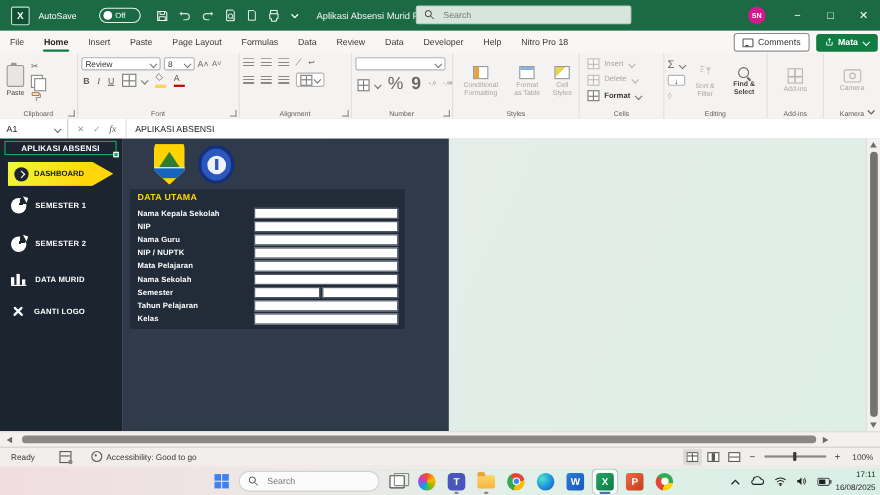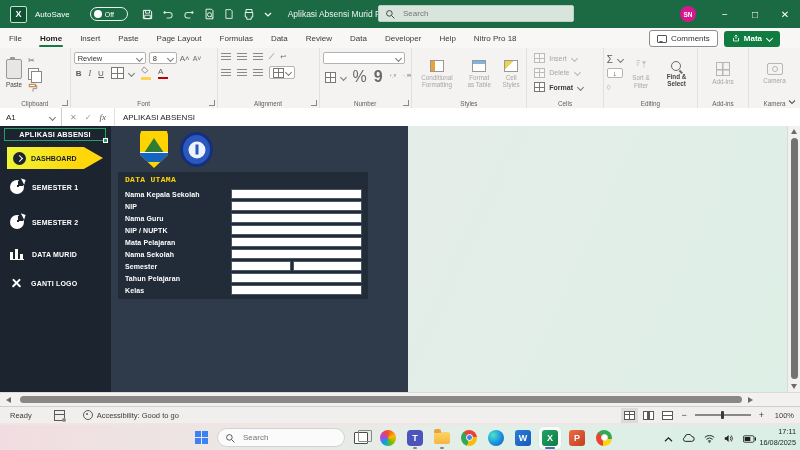--- a/index.html
+++ b/index.html
@@ -21,21 +21,21 @@
   .tb-search input{border:none;background:transparent;outline:none;font-size:8px;color:#2d2d2d;width:150px;font-family:"Liberation Sans",sans-serif;}
   .tb-right{position:absolute;right:0;top:0;height:28px;display:flex;align-items:center;}
   .avatar{width:16px;height:16px;border-radius:50%;background:#d6188f;color:#fff;font-size:6.5px;font-weight:700;
     display:flex;align-items:center;justify-content:center;margin-right:14px;}
   .winbtn{width:30px;height:28px;display:flex;align-items:center;justify-content:center;font-size:10px;color:#fff;}
   
   .tabrow{position:absolute;left:0;top:28px;width:800px;height:20px;background:#f9f7f6;display:flex;align-items:center;}
   .tab{font-size:8px;color:#3b3a39;padding:0 9px;height:100%;display:flex;align-items:center;position:relative;white-space:nowrap;}
   .tab.active{font-weight:700;color:#1e1d1c;}
   .tab.active::after{content:"";position:absolute;left:8px;right:8px;bottom:1px;height:2px;background:#107c41;border-radius:1px;}
-  .tabrow-right{position:absolute;right:20px;top:30px;display:flex;gap:6px;align-items:center;}
+  .tabrow-right{position:absolute;right:2px;top:30px;display:flex;gap:6px;align-items:center;}
   .comments-btn{display:flex;align-items:center;gap:4px;border:1px solid #8f8d8b;border-radius:3px;height:15px;padding:0 7px;
     font-size:8px;color:#333;background:#fff;}
   .share-btn{display:flex;align-items:center;gap:4px;border-radius:3px;height:16px;padding:0 8px;font-size:8px;color:#fff;
     background:#107c41;font-weight:700;}
   .bubble{width:8px;height:6px;border:1px solid #555;border-radius:1px;position:relative;}
   .bubble::after{content:"";position:absolute;left:1px;bottom:-3px;border:2px solid transparent;border-top-color:#555;}
   
   .ribbon{position:absolute;left:0;top:48px;width:800px;height:60px;background:#f5f3f1;border-bottom:1px solid #d6d4d2;display:flex;}
   .rgroup{position:relative;height:100%;border-right:1px solid #e2e0de;box-sizing:border-box;padding:4px 3px 12px;}
   .rlabel{position:absolute;left:0;right:0;bottom:1px;text-align:center;font-size:6.3px;color:#605e5c;}
@@ -106,21 +106,21 @@
   .logo-shield{position:absolute;left:29px;top:5px;width:28px;height:37px;background:#ffd400;
     clip-path:polygon(4% 0,96% 0,100% 10%,100% 64%,50% 100%,0 64%,0 10%);}
   .logo-shield::before{content:"";position:absolute;left:50%;top:7px;transform:translateX(-50%);width:0;height:0;
     border-left:10px solid transparent;border-right:10px solid transparent;border-bottom:15px solid #2e7d32;}
   .logo-shield::after{content:"";position:absolute;left:0;right:0;bottom:6px;height:9px;background:#1565c0;border-top:1.5px solid #fff;}
   .logo-circle{position:absolute;left:69px;top:6px;width:33px;height:35px;border-radius:50%;
     background:#2b57c0;border:3px solid #15307a;box-sizing:border-box;position:absolute;}
   .logo-circle::before{content:"";position:absolute;left:50%;top:52%;transform:translate(-50%,-50%);width:17px;height:17px;border-radius:50%;background:#eef2fb;}
   .logo-circle::after{content:"";position:absolute;left:50%;top:52%;transform:translate(-50%,-55%);width:3px;height:10px;background:#2b57c0;}
   .panel{position:absolute;left:7px;top:46px;width:250px;height:127px;background:#222c39;}
-  .panel-title{position:absolute;left:7px;top:3px;color:#ffd400;font-weight:700;font-size:8px;letter-spacing:.3px;font-family:Liberation Mono, monospace;}
+  .panel-title{position:absolute;left:7px;top:3px;color:#ffd400;font-weight:700;font-size:8px;letter-spacing:.3px;}
   .rows{position:absolute;left:7px;top:17px;right:6px;display:flex;flex-direction:column;gap:1.2px;}
   .frow{display:flex;align-items:center;height:10.8px;}
   .flabel{flex:0 0 106px;color:#fff;font-weight:700;font-size:7px;letter-spacing:.1px;}
   .fbox{flex:1;height:10.2px;background:#fff;border:1px solid #4a5566;box-sizing:border-box;}
   .fbox.half1{flex:0 0 60px;margin-right:2px;}
   .fbox.half2{flex:1;}
   
   .vscroll{position:absolute;right:0;top:126px;width:13px;height:266px;background:#f3f1f0;border-left:1px solid #dcdad8;box-sizing:border-box;}
   .v-up{position:absolute;left:3px;top:3px;width:0;height:0;border-left:3.5px solid transparent;border-right:3.5px solid transparent;border-bottom:5px solid #6d6b69;}
   .v-thumb{position:absolute;left:2.5px;top:12px;bottom:13px;width:7px;background:#757372;border-radius:4px;}

